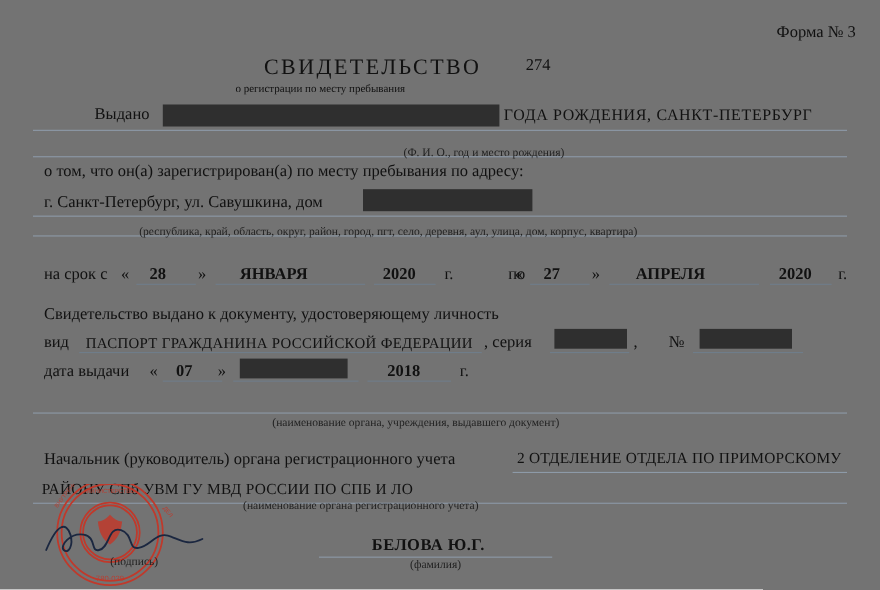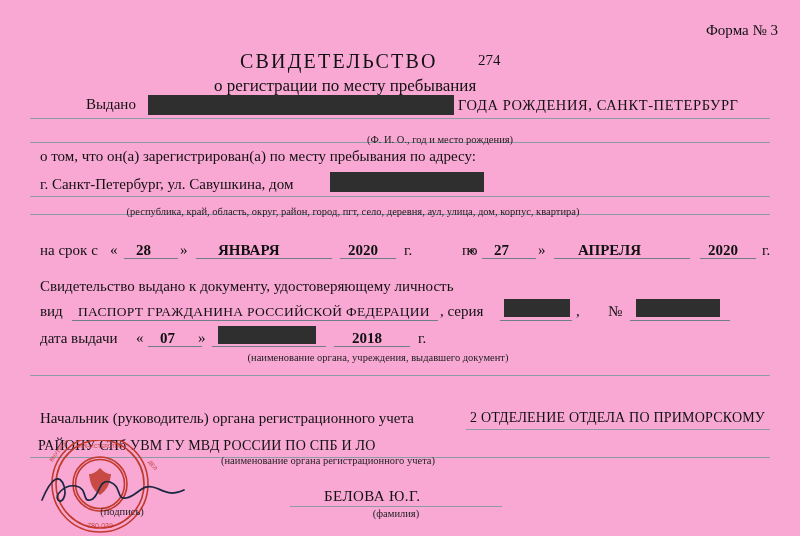--- a/index.html
+++ b/index.html
@@ -11,21 +11,21 @@
     width: 800px;
     height: 536px;
     position: relative;
     font-family: "Liberation Serif", serif;
     color: #111;
     overflow: hidden;
   }
   .page {
     position: absolute;
     inset: 0;
-    background: #f9a8d4;
+    background: #737373;
   }
   
   .abs { position: absolute; white-space: nowrap; }
 
   .form-no {
     top: 22px; right: 22px;
     font-size: 15px;
     font-family: "Liberation Serif", serif;
   }
 
@@ -35,21 +35,21 @@
     letter-spacing: 2.2px;
     font-family: "Liberation Serif", serif;
   }
   .title-number {
     top: 52px; left: 478px;
     font-size: 15px;
     text-underline-offset: 3px;
   }
   .subtitle {
     top: 76px; left: 214px;
-    font-size: 17px;
+    font-size: 10px;
   }
 
   .lbl { font-size: 15px; }
 
   
   .rule {
     position: absolute;
     height: 1px;
     background: #8d9aa8;
   }
@@ -167,21 +167,21 @@
   <div class="abs lbl" style="top:330px; left:160px; font-weight:bold;font-family:Liberation Serif, serif;">07</div>
   <div class="abs lbl" style="top:330px; left:198px;">»</div>
   <div class="field-underline" style="left:148px; top:346px; width:54px;"></div>
   <div class="redact" style="left:218px; top:326px; width:98px; height:18px;"></div>
   <div class="field-underline" style="left:212px; top:346px; width:114px;"></div>
   <div class="abs lbl" style="top:330px; left:352px; font-weight:bold;">2018</div>
   <div class="field-underline" style="left:334px; top:346px; width:76px;"></div>
   <div class="abs lbl" style="top:330px; left:418px;">г.</div>
 
   <div class="rule" style="left:30px; top:375px; width:740px;"></div>
-  <div class="caption" style="left:0; top:352px; width:756px;">(наименование органа, учреждения, выдавшего документ)</div>
+  <div class="caption" style="left:0; top:379px; width:756px;">(наименование органа, учреждения, выдавшего документ)</div>
 
   <div class="abs lbl" style="top:410px; left:40px;">Начальник (руководитель) органа регистрационного учета</div>
   <div class="abs" style="top:410px; left:470px; font-size:14px; letter-spacing:0.2px;">2 ОТДЕЛЕНИЕ ОТДЕЛА  ПО ПРИМОРСКОМУ</div>
   <div class="rule" style="left:466px; top:429px; width:304px;"></div>
 
   <div class="abs" style="top:438px; left:38px; font-size:14px; letter-spacing:0.2px;">РАЙОНУ СПб УВМ  ГУ  МВД РОССИИ  ПО СПБ  И  ЛО</div>
   <div class="rule" style="left:30px; top:457px; width:740px;"></div>
   <div class="caption" style="left:0; top:455px; width:656px;">(наименование органа регистрационного учета)</div>
 
   <div class="stamp">
@@ -203,17 +203,17 @@
       </g>
     </svg>
   </div>
 
   <svg class="signature" viewBox="0 0 150 40" xmlns="http://www.w3.org/2000/svg">
     <path d="M4 30 C14 6, 22 4, 26 16 C29 26, 24 34, 20 30 C16 26, 26 14, 38 16 C50 18, 44 32, 52 30 C62 28, 60 8, 72 12 C84 16, 78 30, 88 28 C100 26, 104 12, 118 18 C128 22, 134 26, 146 20" fill="none" stroke="#1b2740" stroke-width="1.7" stroke-linecap="round"></path>
   </svg>
 
   <div class="caption" style="left:52px; top:506px; width:140px;">(подпись)</div>
 
-  <div class="abs lbl" style="top:488px; left:324px; letter-spacing:0.4px;">БЕЛОВА Ю.Г.</div>
+  <div class="abs lbl" style="top:488px; left:338px; letter-spacing:0.4px;font-weight:bold;">БЕЛОВА Ю.Г.</div>
   <div class="rule" style="left:290px; top:506px; width:212px;"></div>
   <div class="caption" style="left:290px; top:508px; width:212px;">(фамилия)</div>
 
 </div>
 
 </body></html>

